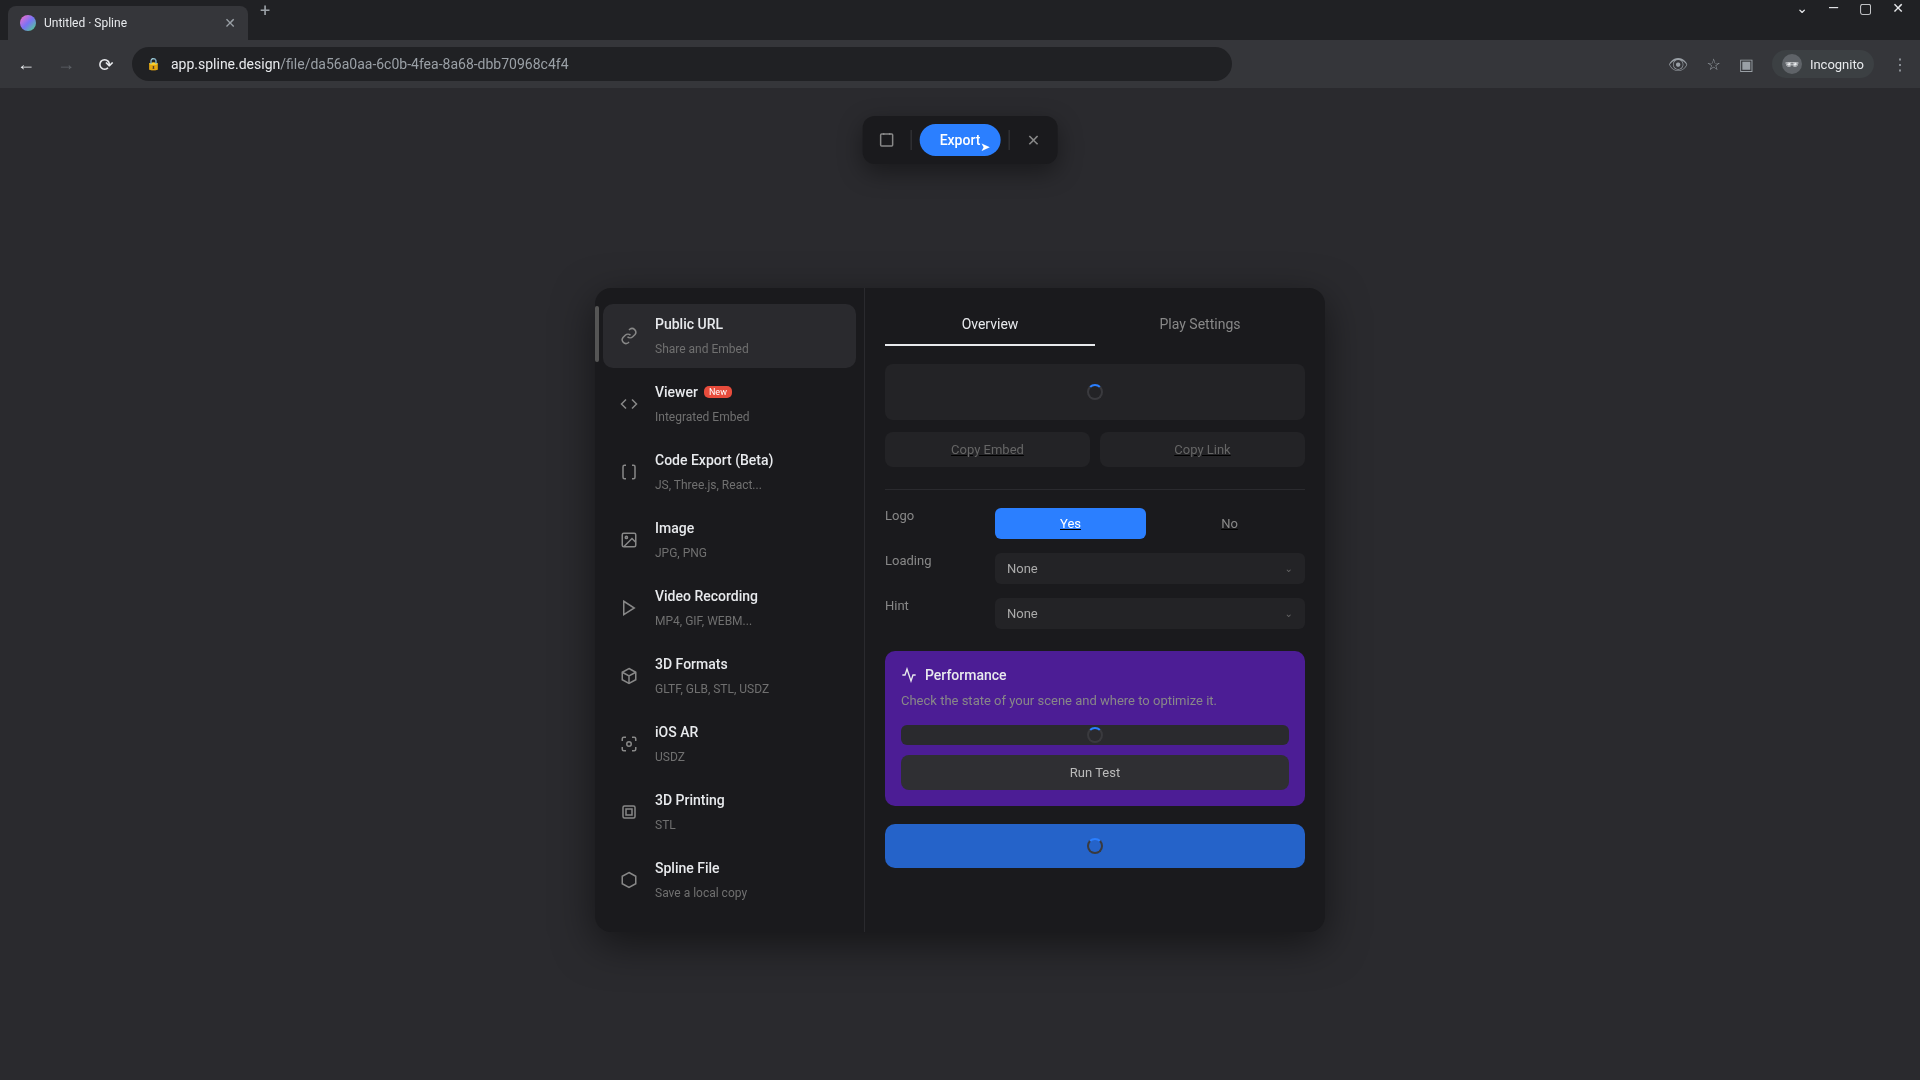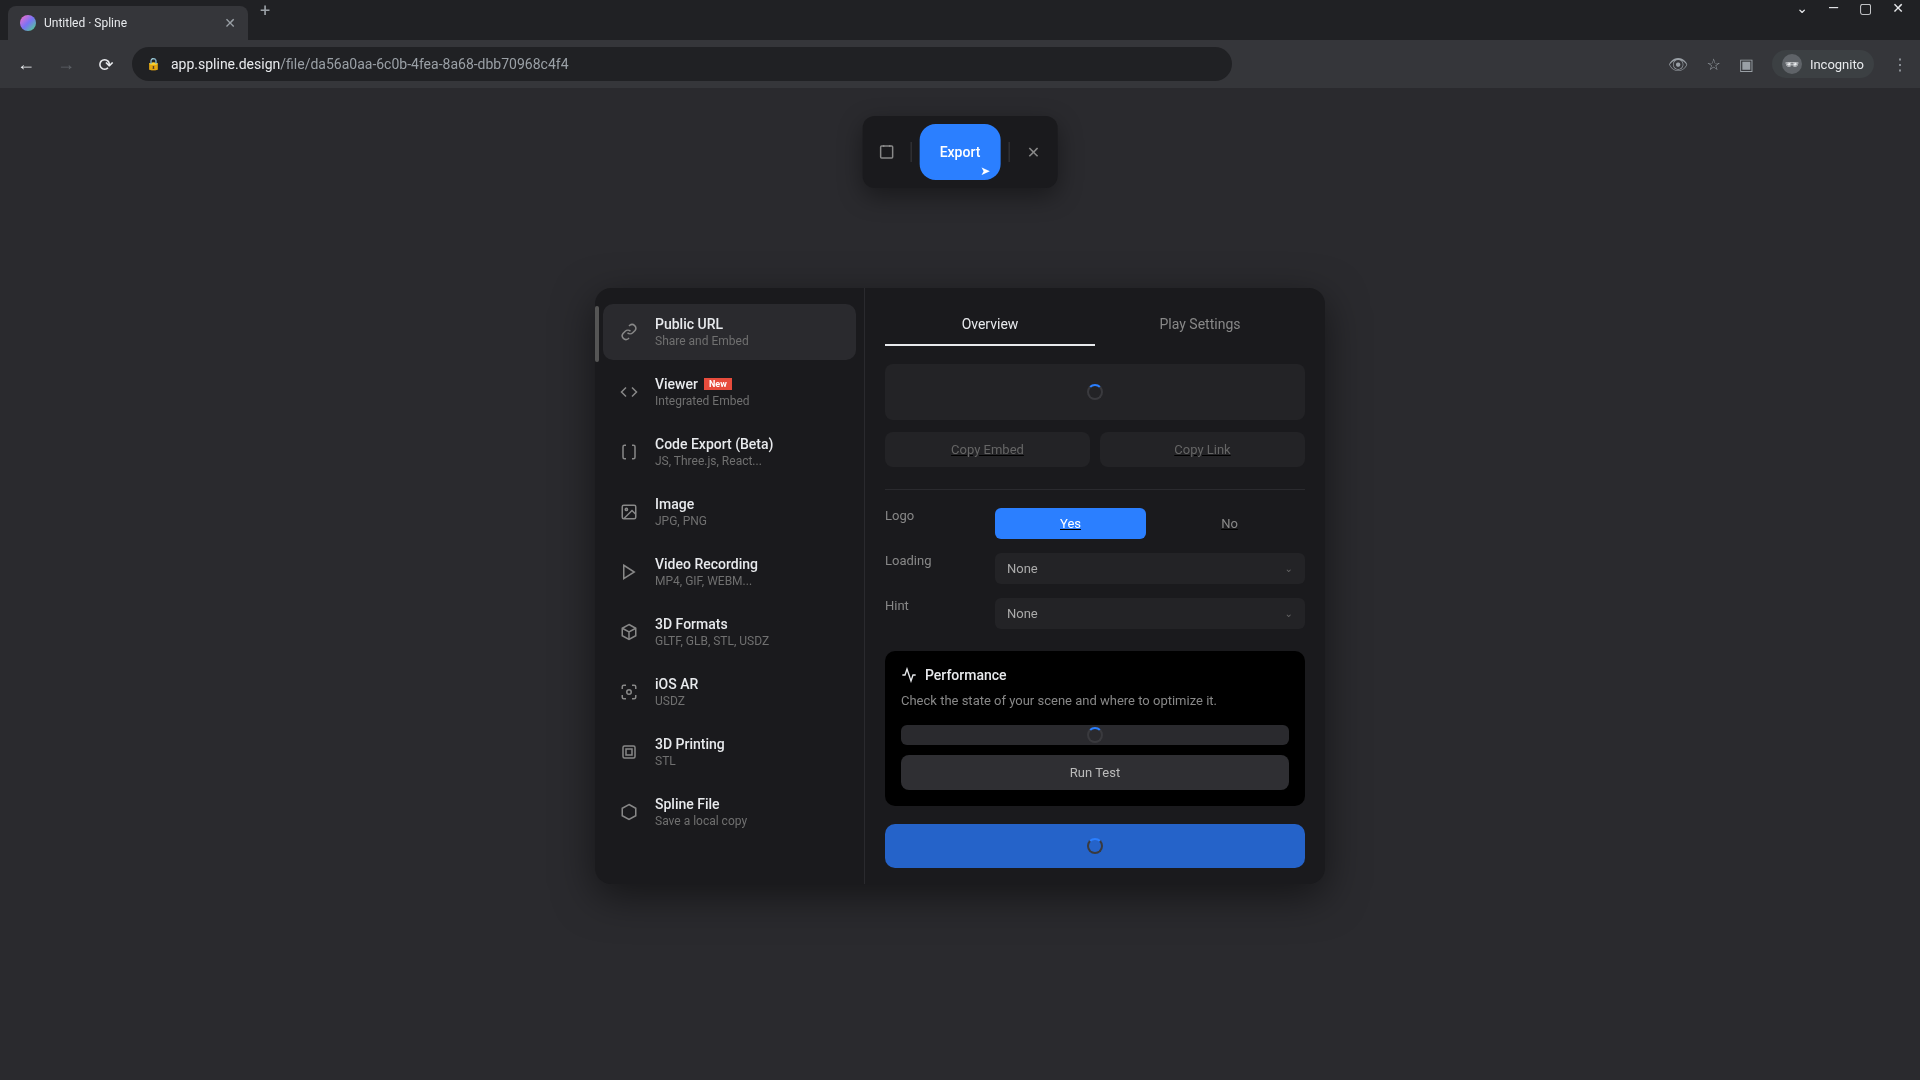--- a/index.html
+++ b/index.html
@@ -30,36 +30,36 @@
 .incognito-badge { display: flex; align-items: center; gap: 8px; background: #3c4043; padding: 4px 10px; border-radius: 16px; color: #e8eaed; font-size: 13px; }
 .incognito-icon { width: 20px; height: 20px; border-radius: 50%; background: #5f6368; display: flex; align-items: center; justify-content: center; font-size: 11px; }
 
 
 .app-area { position: absolute; top: 88px; left: 0; right: 0; bottom: 0; background: #2a2a2e; }
 
 
 .top-toolbar { position: absolute; top: 28px; left: 50%; transform: translateX(-50%); background: #1a1a1d; border-radius: 12px; padding: 8px; display: flex; align-items: center; gap: 8px; box-shadow: 0 8px 24px rgba(0,0,0,0.4); }
 .toolbar-icon { width: 32px; height: 32px; display: flex; align-items: center; justify-content: center; color: #888; cursor: pointer; border-radius: 6px; }
 .toolbar-sep { width: 1px; height: 20px; background: #3a3a3e; }
-.export-btn { background: #2b7fff; color: #fff; padding: 20px 20px; border-radius: 16px; font-size: 14px; font-weight: 500; cursor: pointer; border: none; position: relative; }
+.export-btn { background: #2b7fff; color: #fff; padding: 8px 20px; border-radius: 16px; font-size: 14px; font-weight: 500; cursor: pointer; border: none; position: relative; }
 .close-toolbar { width: 32px; height: 32px; display: flex; align-items: center; justify-content: center; color: #888; cursor: pointer; font-size: 16px; }
 .cursor-pointer { position: absolute; right: 10px; bottom: 2px; font-size: 12px; color: #fff; pointer-events: none; }
 
 
 .export-panel { position: absolute; top: 200px; left: 50%; transform: translateX(-50%); width: 730px; background: #1a1a1d; border-radius: 16px; display: flex; overflow: hidden; box-shadow: 0 12px 40px rgba(0,0,0,0.5); }
 
 .export-sidebar { width: 270px; padding: 16px 8px; border-right: 1px solid #2a2a2e;}
 .sidebar-scroll-handle { position: absolute; left: 0px; top: 18px; width: 4px; height: 56px; background: #555; border-radius: 2px; }
 .export-option { display: flex; align-items: center; gap: 14px; padding: 12px 14px; border-radius: 10px; cursor: pointer; margin-bottom: 4px; }
 .export-option.active { background: #2a2a2e; }
 .export-option-icon { width: 24px; height: 24px; display: flex; align-items: center; justify-content: center; color: #888; flex-shrink: 0; }
-.export-option-text { display: flex; flex-direction: column; gap: 2px; }
+.export-option-text { display: flex; flex-direction: column; gap: 10px; }
 .export-option-title { color: #e8eaed; font-size: 14px; font-weight: 500; display: flex; align-items: center; gap: 6px; }
 .export-option-subtitle { color: #707070; font-size: 12px; }
-.new-badge { background: #e74c3c; color: #fff; font-size: 9px; padding: 1px 5px; border-radius: 0; font-weight: 700; }
+.new-badge { background: #e74c3c; color: #fff; font-size: 9px; padding: 1px 5px; border-radius: 5px; font-weight: 400; }
 
 .export-main { flex: 1; padding: 16px 20px; display: flex; flex-direction: column; }
 .tabs { display: flex; }
 .tab-btn { flex: 1; padding: 12px; text-align: center; color: #888; font-size: 14px; cursor: pointer; border-bottom: 2px solid transparent; }
 .tab-btn.active { color: #e8eaed; border-bottom: 2px solid #e8eaed; }
 
 .preview-box { background: #232326; height: 56px; border-radius: 8px; margin-top: 18px; display: flex; align-items: center; justify-content: center; }
 .spinner { width: 16px; height: 16px; border: 2px solid #3a3a3e; border-top-color: #2b7fff; border-radius: 50%; animation: spin 1s linear infinite; }
 @keyframes spin { to { transform: rotate(360deg); } }
 
@@ -68,21 +68,21 @@
 
 .settings-section { margin-top: 22px; border-top: 1px solid #2a2a2e; padding-top: 18px; }
 .setting-row { display: flex; align-items: flex-start; margin-bottom: 14px; }
 .setting-label { color: #888; font-size: 13px; width: 110px; }
 .toggle-group { display: flex; gap: 8px; flex: 1; text-decoration: underline; }
 .toggle-btn { flex: 1; padding: 8px; border-radius: 6px; text-align: center; font-size: 13px; cursor: pointer; border: none; background: transparent; color: #888; }
 .toggle-btn.active { background: #2b7fff; color: #fff; }
 .select-box { flex: 1; background: #232326; padding: 8px 12px; border-radius: 6px; color: #aaa; font-size: 13px; display: flex; justify-content: space-between; align-items: center; cursor: pointer; }
 .chevron { font-size: 10px; color: #666; }
 
-.performance-card { background: #000000; border-radius: 10px; padding: 16px; margin-top: 8px; }
+.performance-card { background: #4c1d95; border-radius: 10px; padding: 16px; margin-top: 8px; }
 .perf-header { display: flex; align-items: center; gap: 8px; color: #e8eaed; font-size: 14px; font-weight: 500; margin-bottom: 8px; }
 .perf-desc { color: #888; font-size: 13px; line-height: 1.5; margin-bottom: 14px; }
 .perf-spinner-box { background: #2a2a2e; height: 20px; border-radius: 6px; display: flex; align-items: center; justify-content: center; margin-bottom: 10px; }
 .run-test-btn { width: 100%; background: #2f2f33; color: #bbb; padding: 10px; border-radius: 8px; border: none; font-size: 13px; cursor: pointer; }
 
 .primary-action { background: #2563c9; color: #fff; padding: 14px; border-radius: 10px; border: none; font-size: 14px; cursor: pointer; margin-top: 18px; display: flex; align-items: center; justify-content: center; }
 
 svg { display: block; }
 </style>
 </head>

